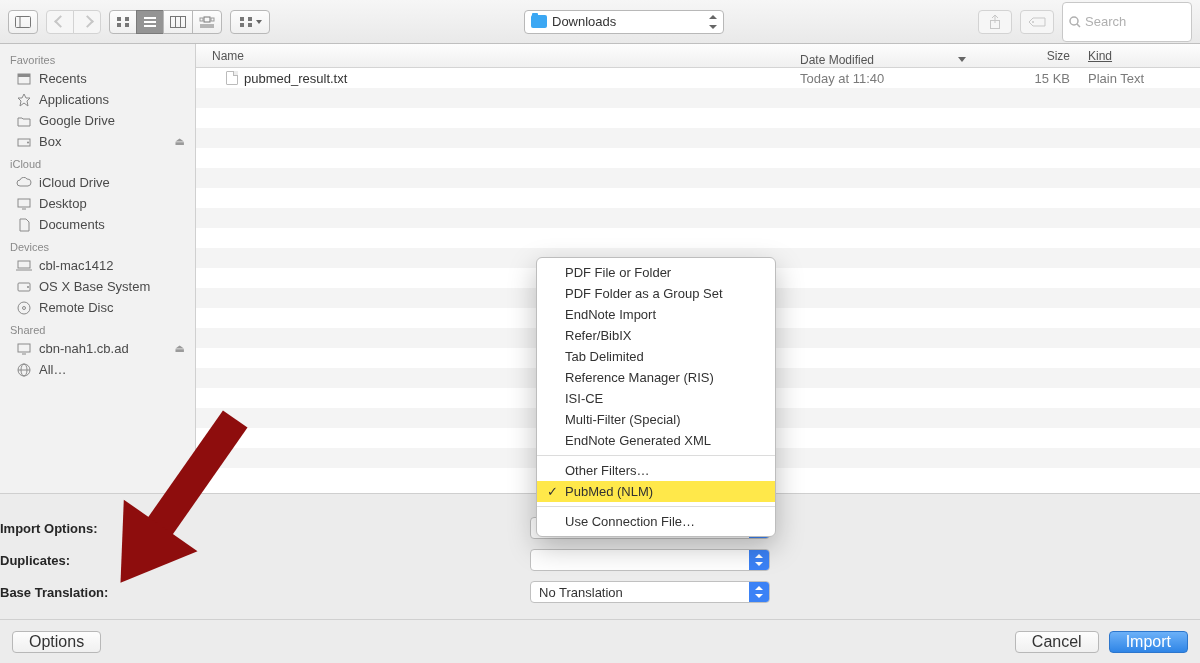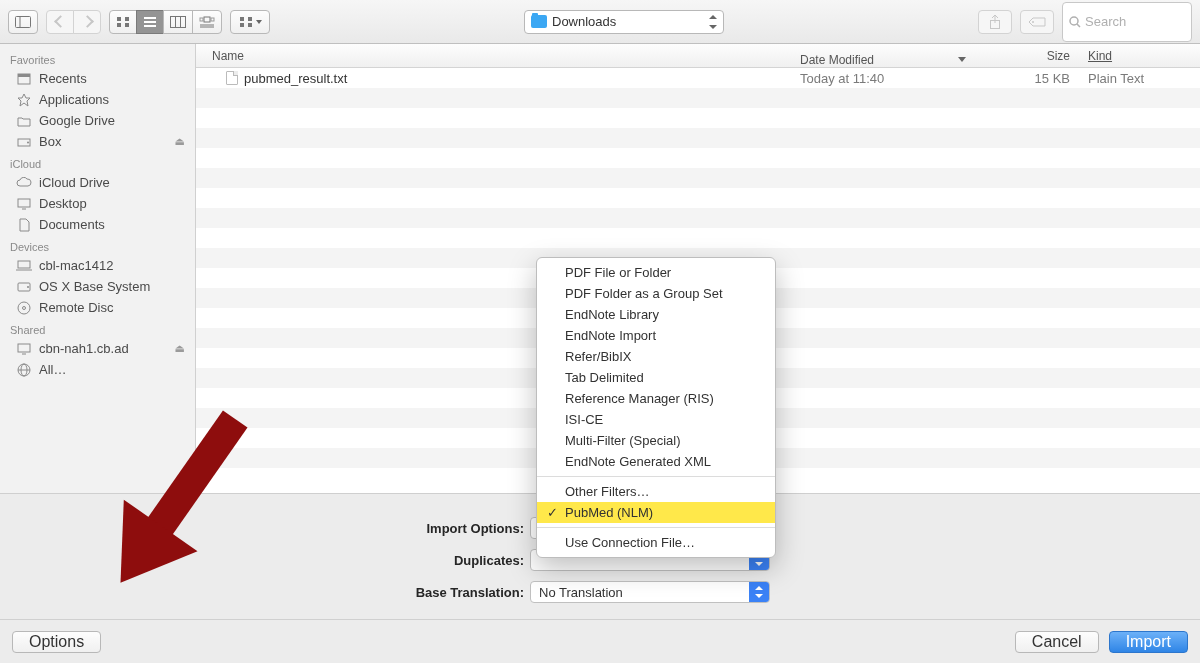--- a/index.html
+++ b/index.html
@@ -80,21 +80,21 @@
   .file-ic{ width:12px;height:14px;background:#fff;border:1px solid #bbb;border-radius:1px;position:relative;}
   .file-ic::after{content:"";position:absolute;right:-1px;top:-1px;width:4px;height:4px;background:#ececec;border-left:1px solid #bbb;border-bottom:1px solid #bbb;}
 
   
   .options-panel{
     position:absolute; left:0; right:0; bottom:44px; height:126px;
     background:#ececec; border-top:1px solid #cfcfcf;
     padding-top:18px;
   }
   .opt-row{ display:flex; align-items:center; height:32px; }
-  .opt-label{ width:530px; text-align:right; padding-right:6px; font-weight:600; color:#262626;}
+  .opt-label{ width:530px; padding-right:6px; font-weight:600; color:#262626;}
   .mac-select{
     width:240px; height:22px; border:1px solid #c0c0c0; border-radius:4px; background:#fff;
     display:flex; align-items:center; padding:0 24px 0 8px; position:relative; color:#333;
   }
   .mac-select .sel-knob{
     position:absolute; right:0; top:0; bottom:0; width:20px; background:#3b82f6;
     border-top-right-radius:3px;border-bottom-right-radius:3px;
   }
   .mac-select .sel-knob::before{content:"";position:absolute;left:6px;top:4px;border-left:4px solid transparent;border-right:4px solid transparent;border-bottom:4px solid #fff;}
   .mac-select .sel-knob::after{content:"";position:absolute;left:6px;bottom:4px;border-left:4px solid transparent;border-right:4px solid transparent;border-top:4px solid #fff;}
@@ -425,21 +425,20 @@
 <div class="footer">
   <div class="btn">Options</div>
   <div class="gap"></div>
   <div class="btn">Cancel</div>
   <div class="btn primary">Import</div>
 </div>
 
 <div class="popup-menu">
   <div class="menu-item">PDF File or Folder</div>
   <div class="menu-item">PDF Folder as a Group Set</div>
-  <div class="menu-item">EndNote Library</div>
   <div class="menu-item">EndNote Import</div>
   <div class="menu-item">Refer/BibIX</div>
   <div class="menu-item">Tab Delimited</div>
   <div class="menu-item">Reference Manager (RIS)</div>
   <div class="menu-item">ISI-CE</div>
   <div class="menu-item">Multi-Filter (Special)</div>
   <div class="menu-item">EndNote Generated XML</div>
   <div class="menu-sep"></div>
   <div class="menu-item">Other Filters…</div>
   <div class="menu-item checked hl">PubMed (NLM)</div>

